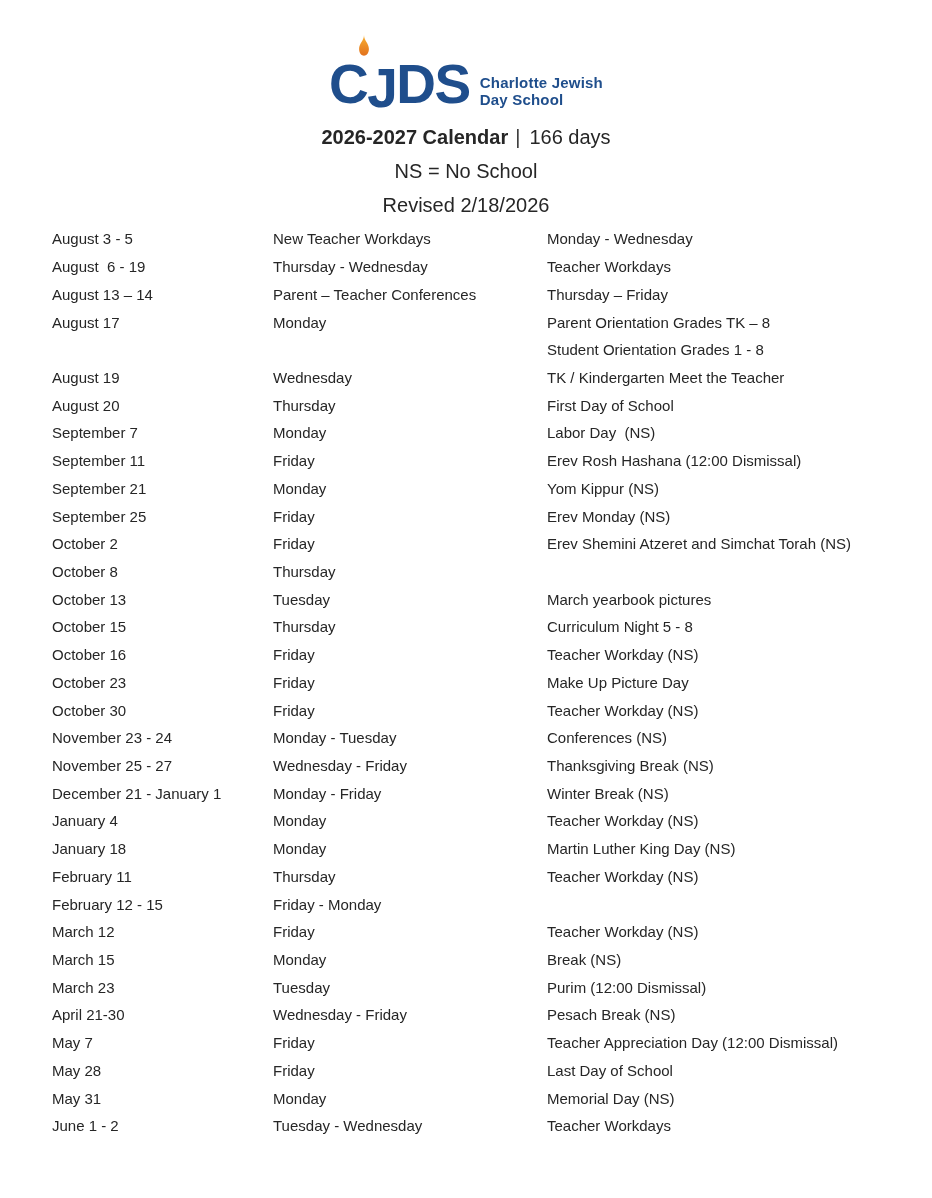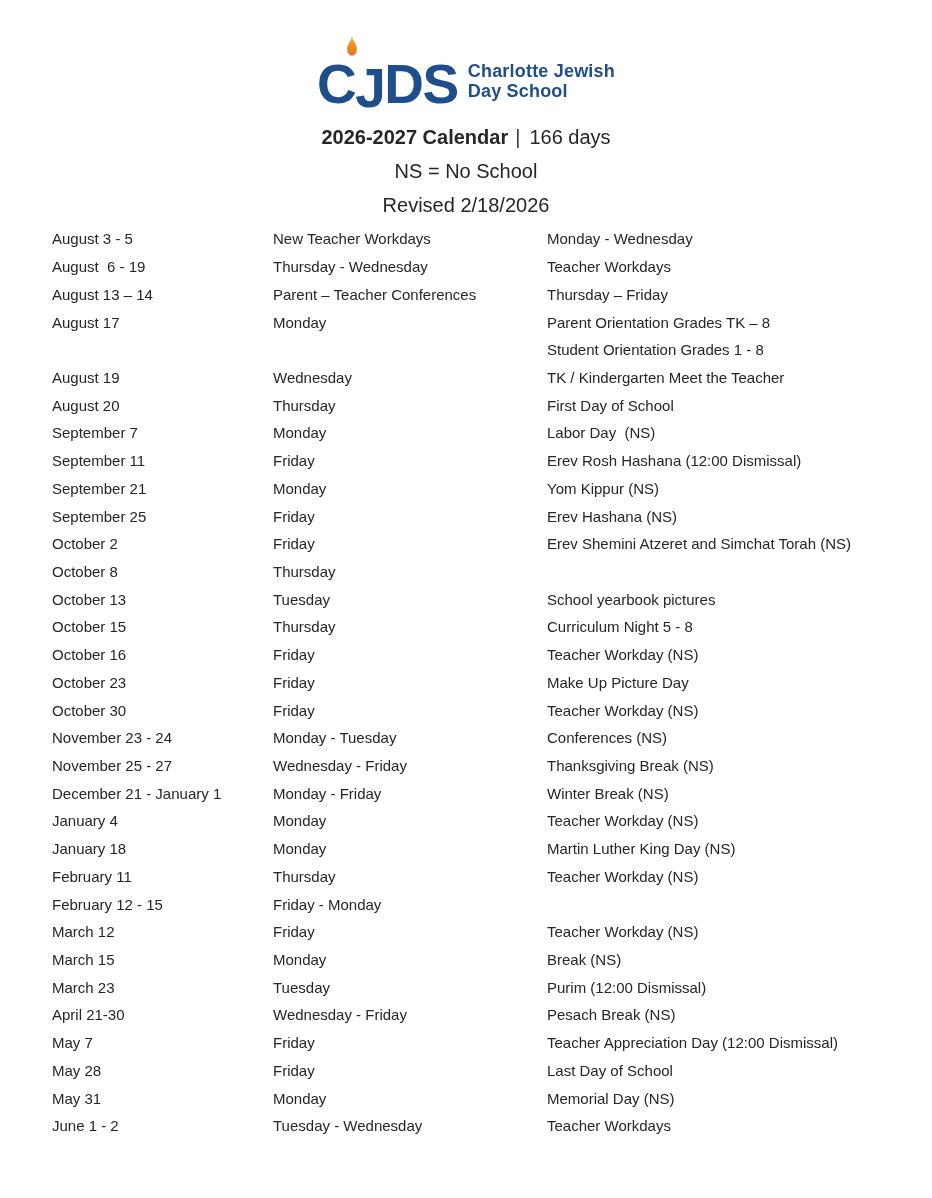--- a/index.html
+++ b/index.html
@@ -38,22 +38,22 @@
     display: inline-block;
     transform: translateY(4px);
   }
   .flame {
     position: absolute;
     top: -2px;
     left: 28px;
   }
   .school-name {
     margin-left: 10px;
-    margin-bottom: 11px;
-    font-size: 18px;
+    margin-bottom: 3px;
+    font-size: 15px;
     font-weight: 700;
     line-height: 1.12;
     color: var(--brand-blue);
     letter-spacing: 0.2px;
   }
   
   .center-line {
     height: 34px;
     display: flex;
     align-items: center;
@@ -171,38 +171,38 @@
 
   <div class="row">
     <span class="cell">September 21</span>
     <span class="cell">Monday</span>
     <span class="cell">Yom Kippur (NS)</span>
   </div>
 
   <div class="row">
     <span class="cell">September 25</span>
     <span class="cell">Friday</span>
-    <span class="cell">Erev Hashana (NS)</span>
+    <span class="cell">Erev Monday (NS)</span>
   </div>
 
   <div class="row">
     <span class="cell">October 2</span>
     <span class="cell">Friday</span>
     <span class="cell">Erev Shemini Atzeret and Simchat Torah (NS)</span>
   </div>
 
   <div class="row">
     <span class="cell">October 8</span>
     <span class="cell">Thursday</span>
   </div>
 
   <div class="row">
     <span class="cell">October 13</span>
     <span class="cell">Tuesday</span>
-    <span class="cell">School yearbook pictures</span>
+    <span class="cell">March yearbook pictures</span>
   </div>
 
   <div class="row">
     <span class="cell">October 15</span>
     <span class="cell">Thursday</span>
     <span class="cell">Curriculum Night 5 - 8</span>
   </div>
 
   <div class="row">
     <span class="cell">October 16</span>

